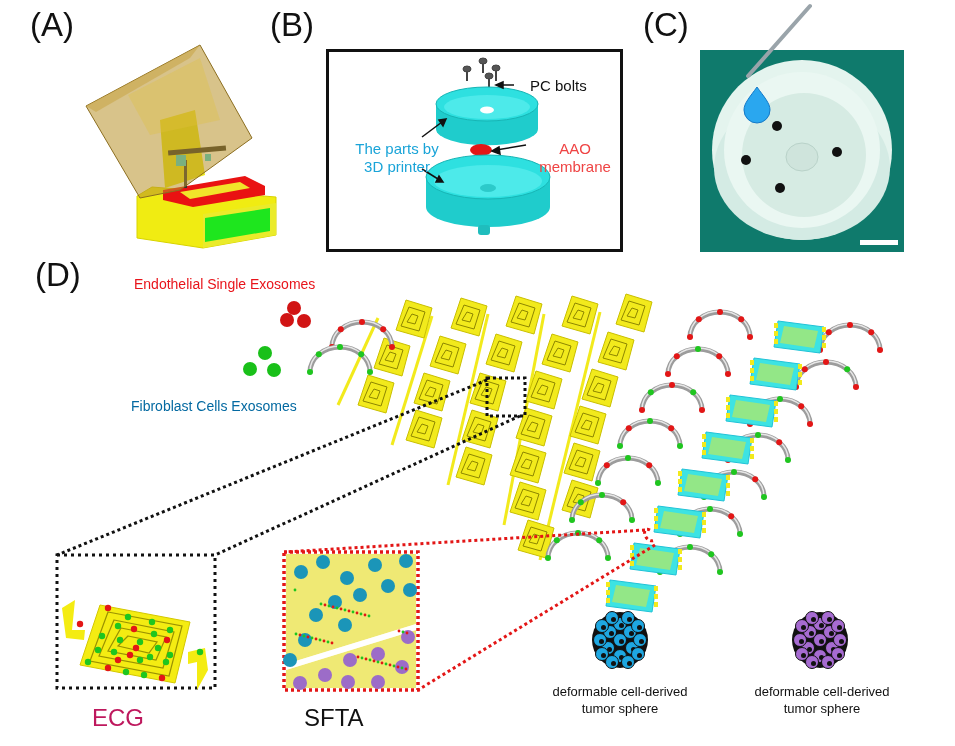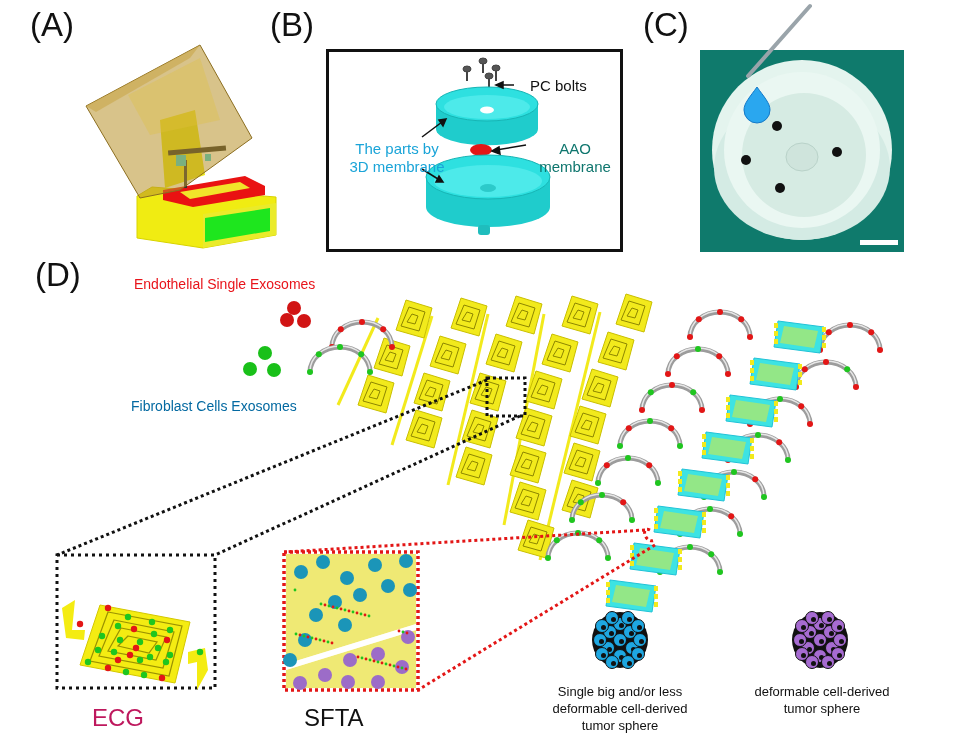--- a/index.html
+++ b/index.html
@@ -73,23 +73,23 @@
       <polygon points="120,70 113,71 117,77"></polygon>
     <line x1="96" y1="120" x2="112" y2="130"></line>
       <polygon points="117,133 110,133 113,127"></polygon>
     <line x1="170" y1="101" x2="200" y2="96"></line>
       <polygon points="166,102 173,98 174,105"></polygon>
   </g>
 </svg>
 <div class="lbl" style="left:530px;top:77px;font-size:15px;color:#111;">PC bolts</div>
 <div class="lbl center" style="left:327px;top:140px;width:140px;font-size:15px;color:#1aa4d8;line-height:18px;">
   <div>The parts by</div>
-  <div>3D membrane</div>
+  <div>3D printer</div>
 </div>
-<div class="lbl center" style="left:525px;top:140px;width:100px;font-size:15px;color:#0f766e;line-height:18px;">
+<div class="lbl center" style="left:525px;top:140px;width:100px;font-size:15px;color:#ef4444;line-height:18px;">
   <div>AAO</div>
   <div>membrane</div>
 </div>
 
 <svg style="left:700px;top:0;" width="240" height="260">
   <rect x="0" y="50" width="204" height="202" fill="#0f7a6c"></rect>
   <ellipse cx="102" cy="150" rx="90" ry="90" fill="#e4f4ee"></ellipse>
   <ellipse cx="102" cy="168" rx="88" ry="72" fill="#d4ebe4"></ellipse>
   <ellipse cx="102" cy="150" rx="78" ry="78" fill="#eaf7f2"></ellipse>
   <ellipse cx="104" cy="155" rx="62" ry="62" fill="#d6ebe3"></ellipse>
@@ -675,20 +675,19 @@
       <circle cx="813.5" cy="619.5" r="2.5" fill="#111"></circle>
       <circle cx="828" cy="618" r="6.5" fill="#a66bd1" stroke="#111" stroke-width="1"></circle>
       <circle cx="829.5" cy="619.5" r="2.5" fill="#111"></circle>
     </g>
 </svg>
 
 <div class="lbl" style="left:92px;top:704px;font-size:24px;color:#be185d;">ECG</div>
 <div class="lbl" style="left:304px;top:704px;font-size:24px;color:#111;">SFTA</div>
 
 <div class="lbl center" style="left:530px;top:683px;width:180px;font-size:13px;line-height:17px;color:#111;">
-  <div>Single big and/or less</div>
   <div>deformable cell-derived</div>
   <div>tumor sphere</div>
 </div>
 <div class="lbl center" style="left:722px;top:683px;width:200px;font-size:13px;line-height:17px;color:#111;">
   <div>deformable cell-derived</div>
   <div>tumor sphere</div>
 </div>
 
 </body></html>

